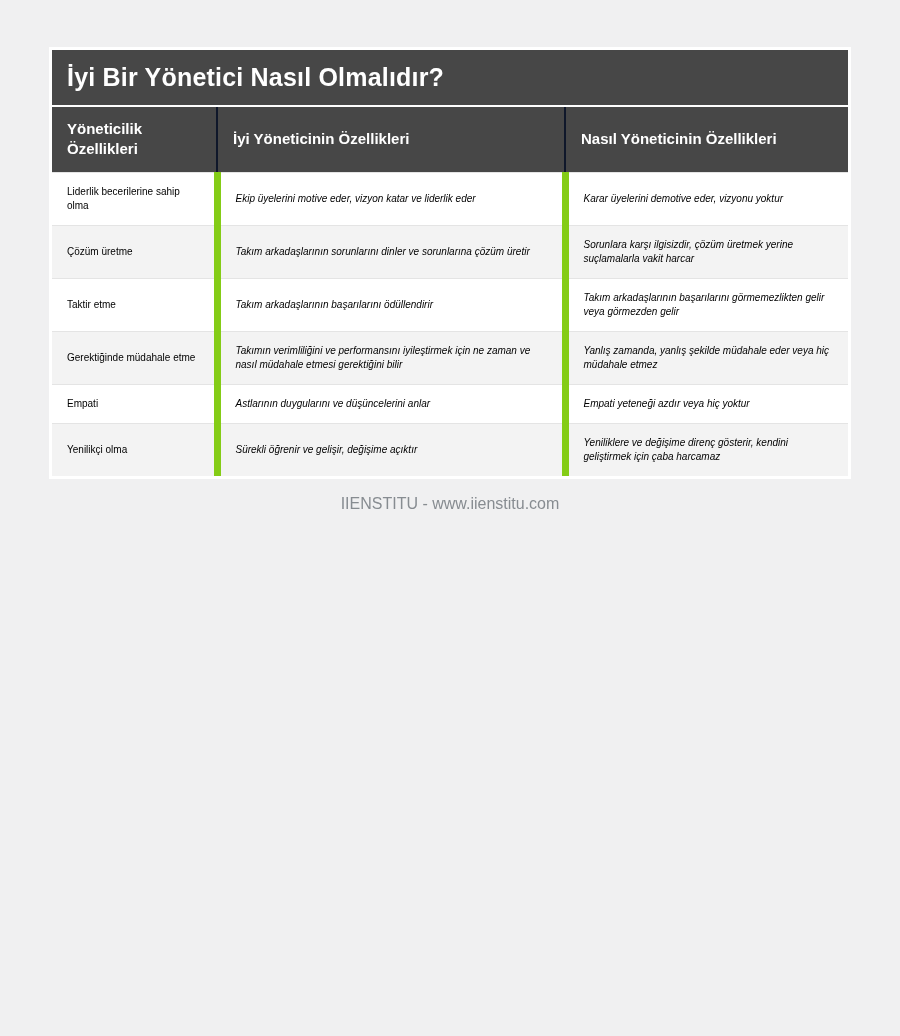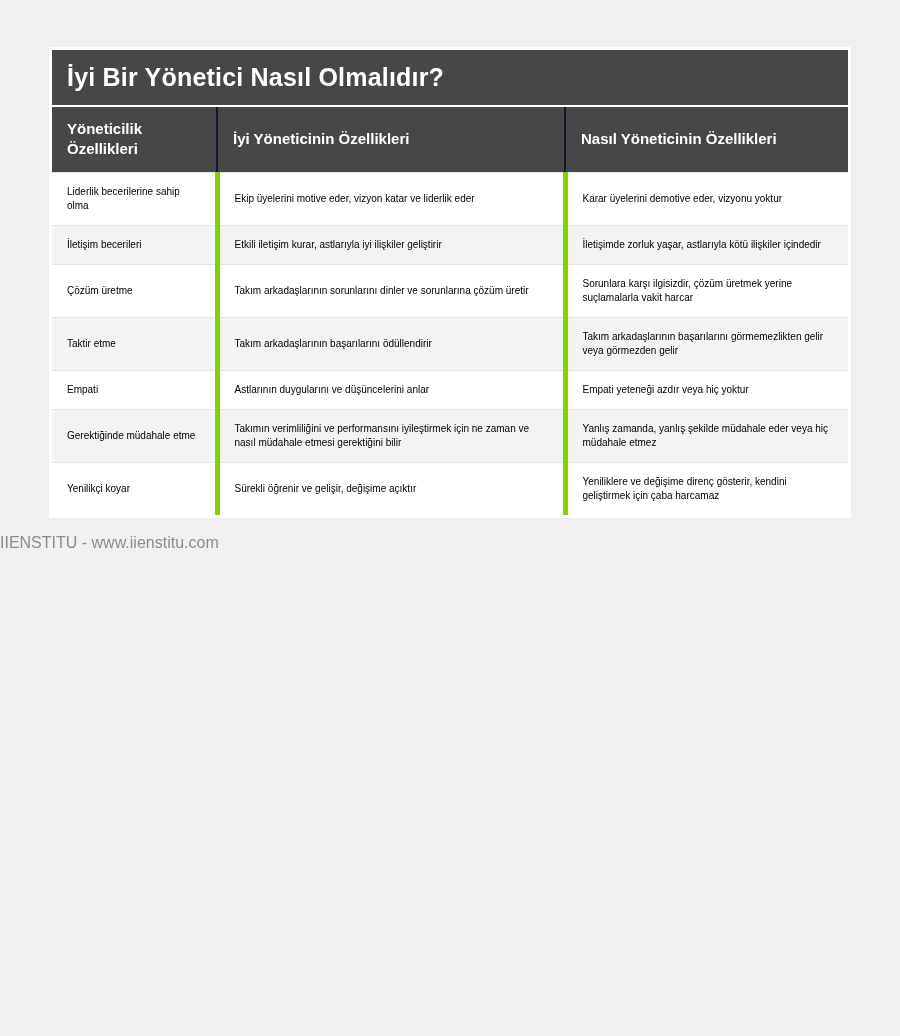--- a/index.html
+++ b/index.html
@@ -51,24 +51,24 @@
   thead th + th { border-left: 2px solid #0f172a; }
   tbody td {
     font-size: 10px;
     color: #000000;
     line-height: 1.4;
     padding: 12px 15px;
     vertical-align: middle;
     background: #ffffff;
     border-top: 1px solid #e4e4e4;
   }
-  tbody td + td { border-left: 5px solid #84cc16; }
+  tbody td + td { border-left: 7px solid #84cc16; font-style: italic; }
   tbody tr:nth-child(even) td { background: #f3f3f3; }
   .footer {
-    text-align: left;
+    text-align: center;
     margin-top: 13px;
     font-size: 16px;
     color: #878c91;
     line-height: 24px;
   }
 </style>
 </head>
 <body>
 
 <div class="card">
@@ -88,46 +88,41 @@
         <th>Nasıl Yöneticinin Özellikleri</th>
       </tr>
     </thead>
     <tbody>
       <tr>
         <td>Liderlik becerilerine sahip olma</td>
         <td>Ekip üyelerini motive eder, vizyon katar ve liderlik eder</td>
         <td>Karar üyelerini demotive eder, vizyonu yoktur</td>
       </tr>
       <tr>
-        <td>İletişim becerileri</td>
-        <td>Etkili iletişim kurar, astlarıyla iyi ilişkiler geliştirir</td>
-        <td>İletişimde zorluk yaşar, astlarıyla kötü ilişkiler içindedir</td>
-      </tr>
-      <tr>
         <td>Çözüm üretme</td>
         <td>Takım arkadaşlarının sorunlarını dinler ve sorunlarına çözüm üretir</td>
         <td>Sorunlara karşı ilgisizdir, çözüm üretmek yerine suçlamalarla vakit harcar</td>
       </tr>
       <tr>
         <td>Taktir etme</td>
         <td>Takım arkadaşlarının başarılarını ödüllendirir</td>
         <td>Takım arkadaşlarının başarılarını görmemezlikten gelir veya görmezden gelir</td>
       </tr>
       <tr>
+        <td>Gerektiğinde müdahale etme</td>
+        <td>Takımın verimliliğini ve performansını iyileştirmek için ne zaman ve nasıl müdahale etmesi gerektiğini bilir</td>
+        <td>Yanlış zamanda, yanlış şekilde müdahale eder veya hiç müdahale etmez</td>
+      </tr>
+      <tr>
         <td>Empati</td>
         <td>Astlarının duygularını ve düşüncelerini anlar</td>
         <td>Empati yeteneği azdır veya hiç yoktur</td>
       </tr>
       <tr>
-        <td>Gerektiğinde müdahale etme</td>
-        <td>Takımın verimliliğini ve performansını iyileştirmek için ne zaman ve nasıl müdahale etmesi gerektiğini bilir</td>
-        <td>Yanlış zamanda, yanlış şekilde müdahale eder veya hiç müdahale etmez</td>
-      </tr>
-      <tr>
-        <td>Yenilikçi koyar</td>
+        <td>Yenilikçi olma</td>
         <td>Sürekli öğrenir ve gelişir, değişime açıktır</td>
         <td>Yeniliklere ve değişime direnç gösterir, kendini geliştirmek için çaba harcamaz</td>
       </tr>
     </tbody>
   </table>
 </div>
 
 <div class="footer">IIENSTITU - www.iienstitu.com</div>
 
 </body></html>

